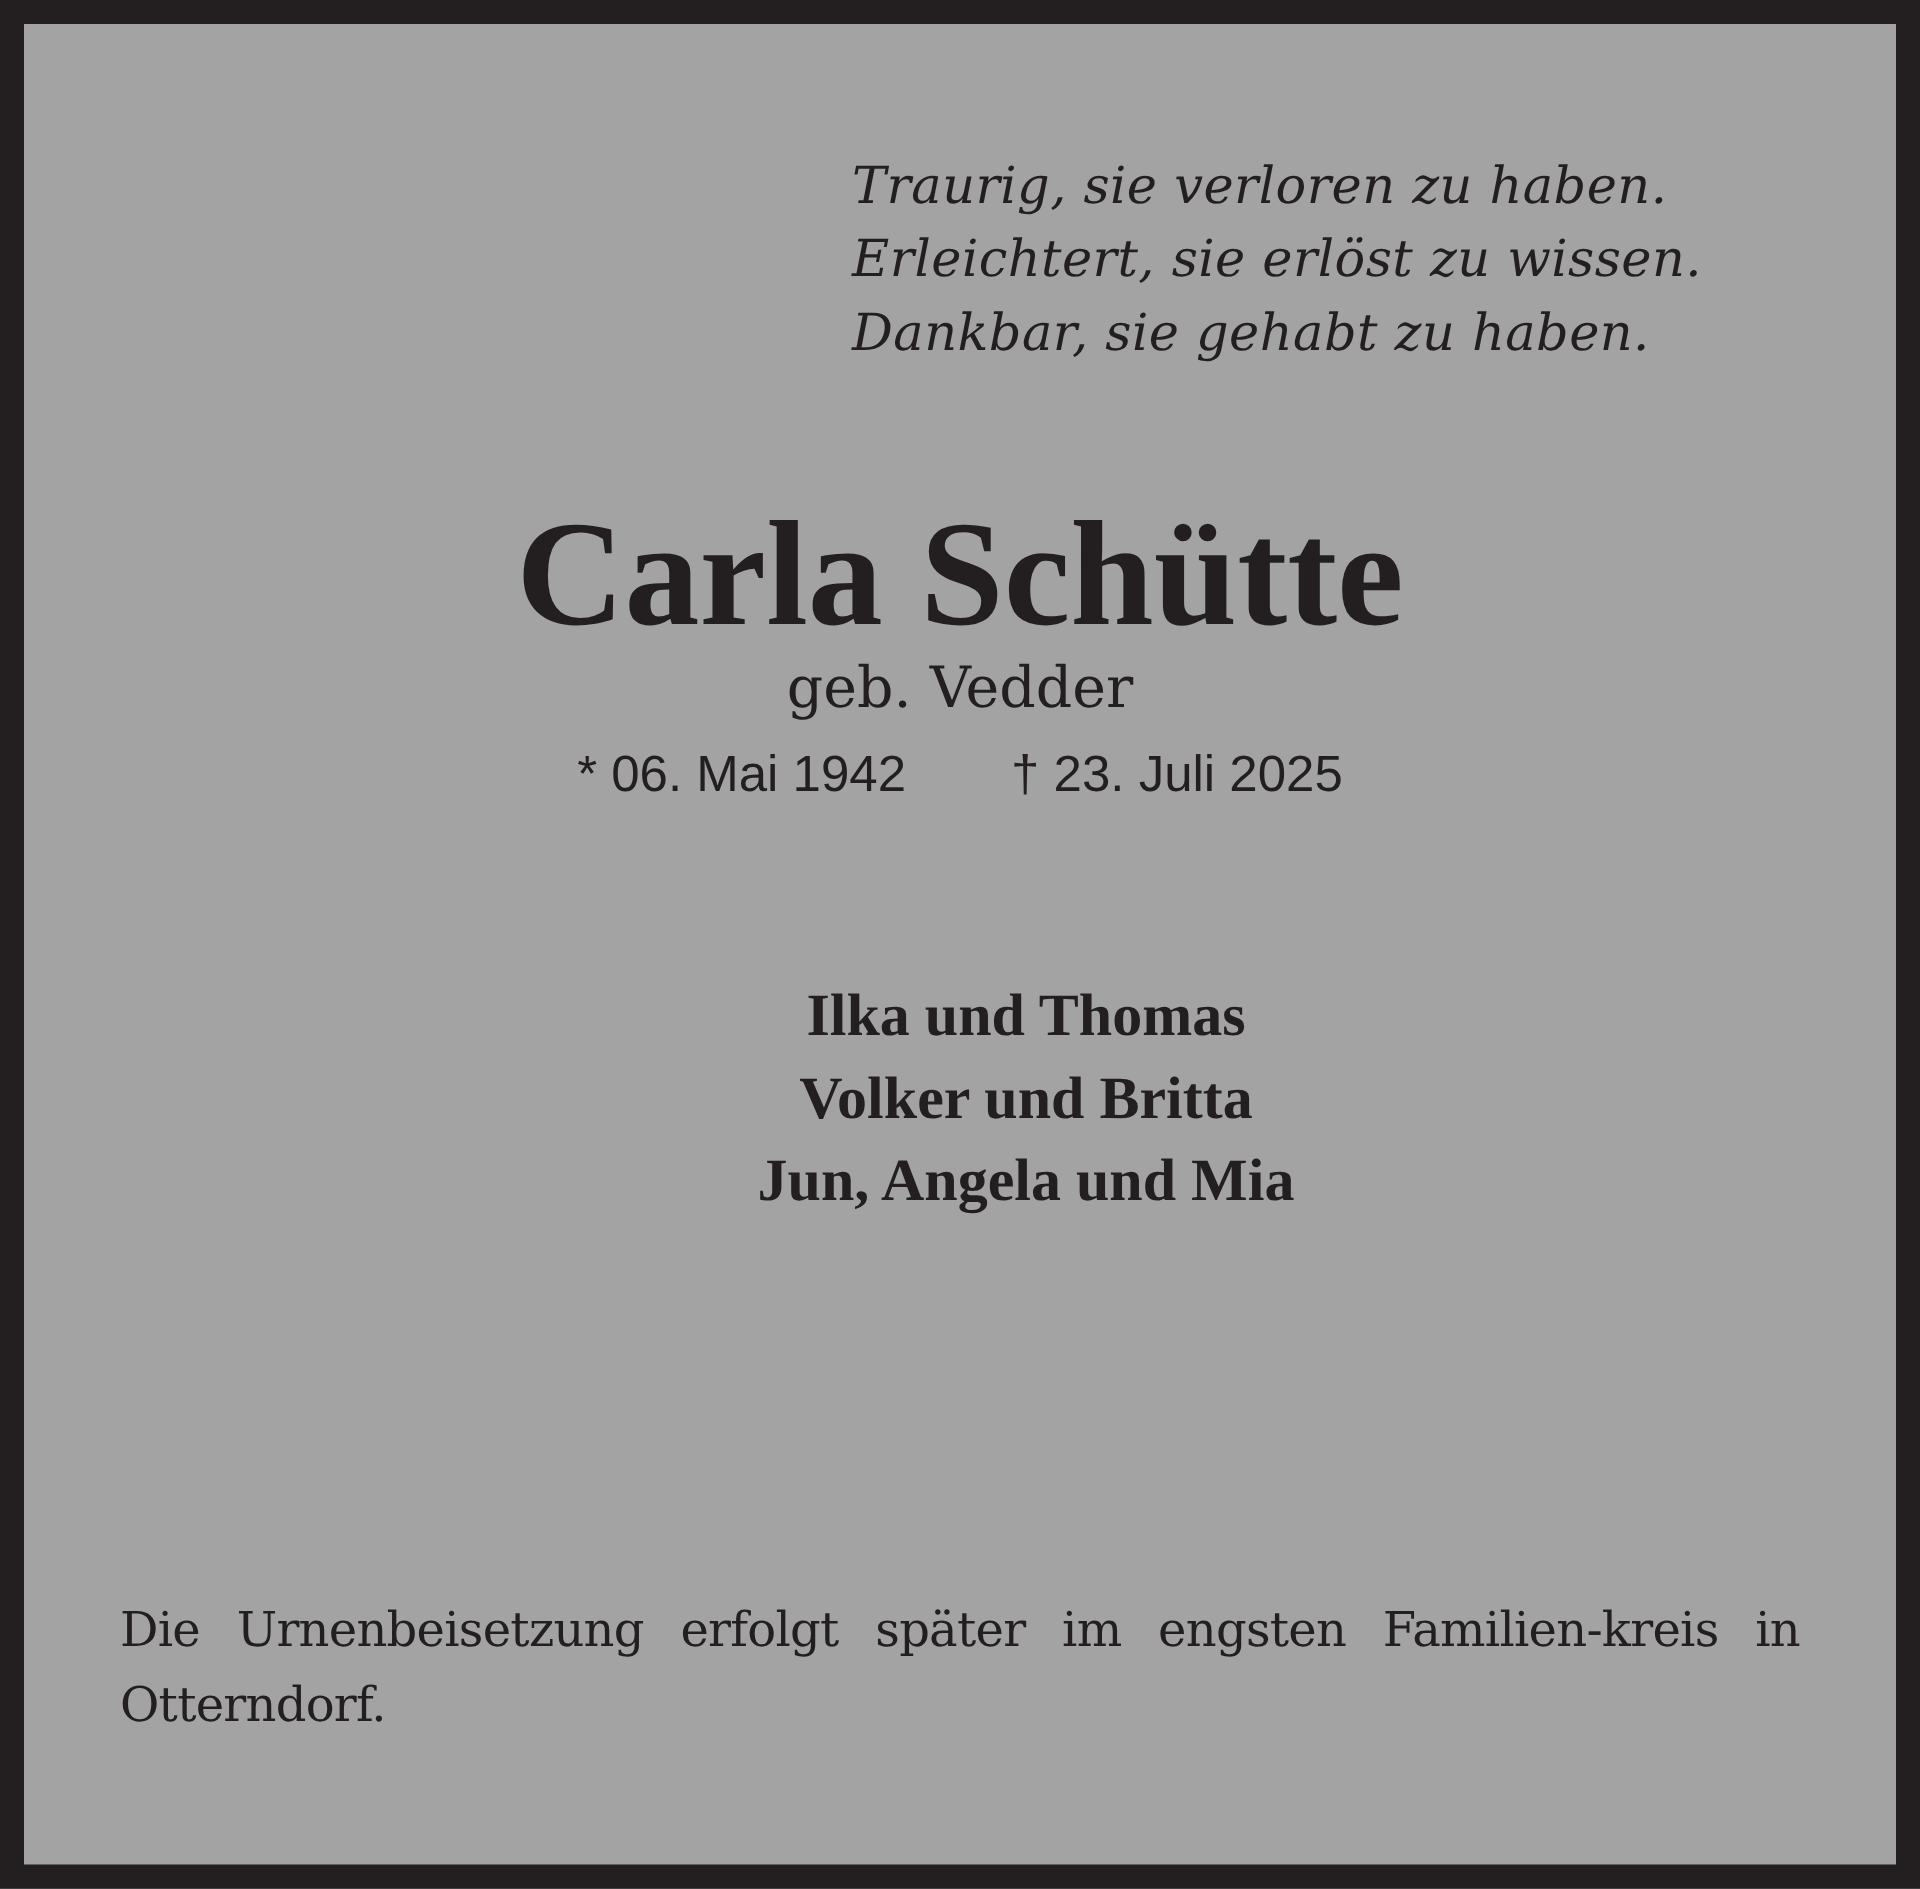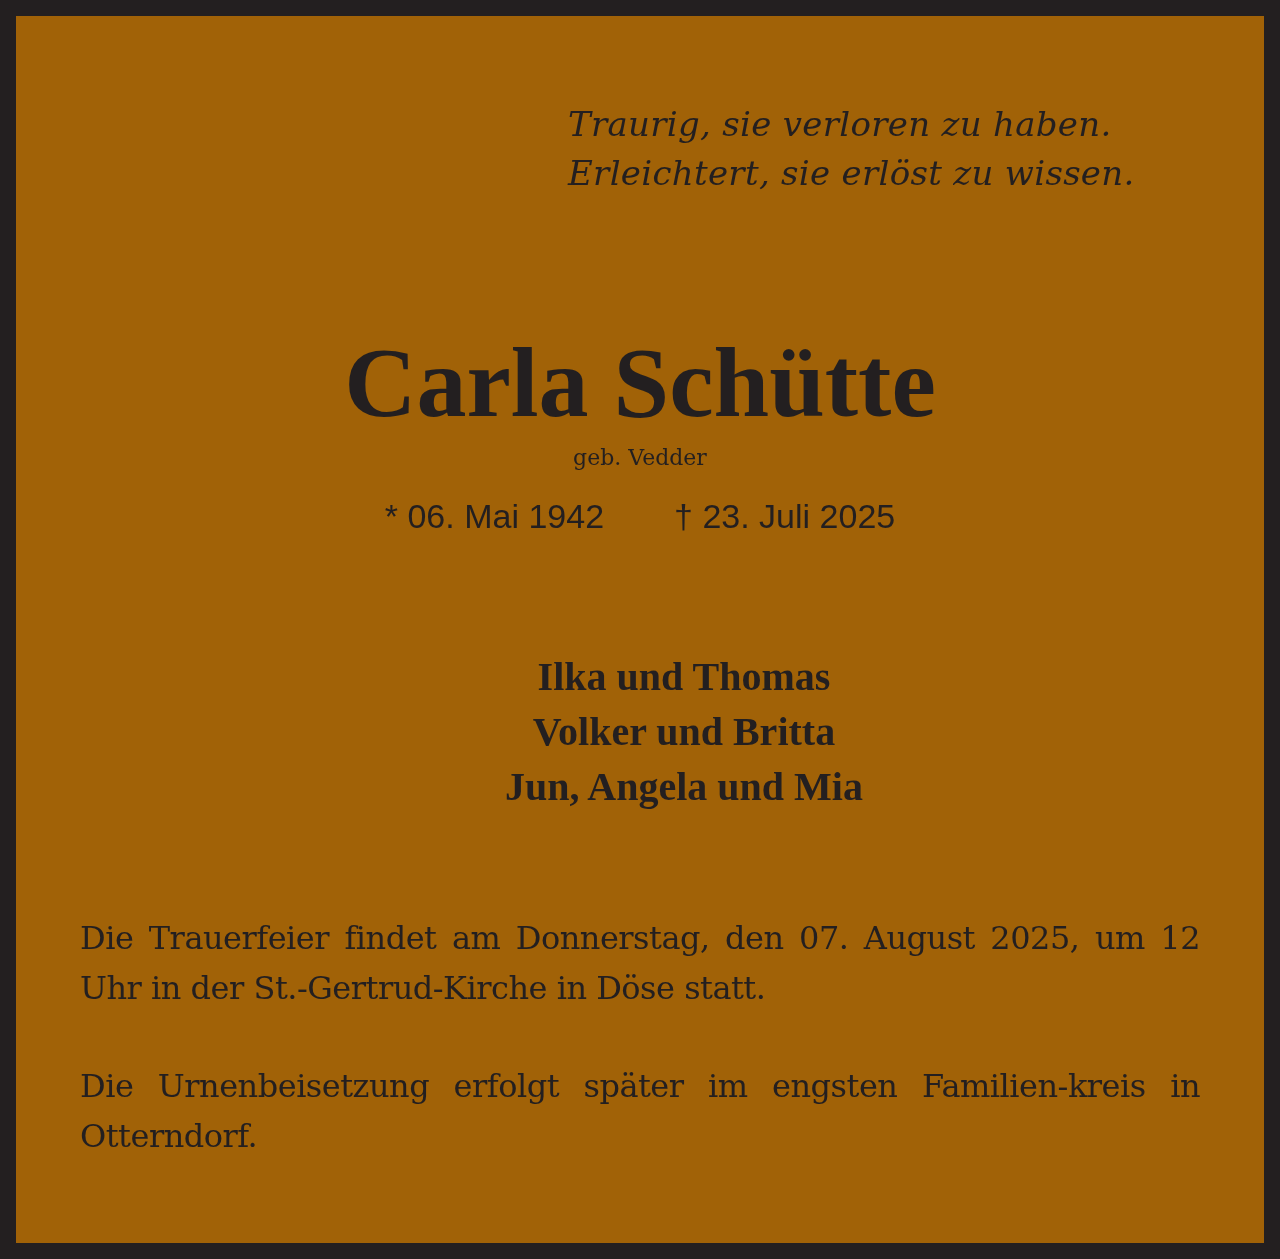--- a/index.html
+++ b/index.html
@@ -12,21 +12,21 @@
       height: 1259px;
       position: relative;
       overflow: hidden;
     }
     .frame {
       position: absolute;
       left: 16px;
       top: 16px;
       width: 1248px;
       height: 1227px;
-      background: #a16207;
+      background: #a3a3a3;
       color: #231f20;
       font-family: "DejaVu Serif", "Liberation Serif", serif;
     }
     .quote {
       position: absolute;
       left: 552px;
       top: 84px;
       font-family: "DejaVu Serif", serif;
       font-style: italic;
       font-size: 34px;
@@ -48,21 +48,21 @@
       letter-spacing: 0px;
       margin-top: 40px;
     }
     .maiden {
       position: absolute;
       left: 0;
       width: 1248px;
       top: 420px;
       text-align: center;
       font-family: "DejaVu Serif", serif;
-      font-size: 22px;
+      font-size: 38px;
       line-height: 44px;
     }
     .dates {
       position: absolute;
       left: 0;
       width: 1248px;
       top: 476px;
       text-align: center;
       font-family: Liberation Sans, sans-serif;
       font-size: 34px;
@@ -108,34 +108,34 @@
     .para2 { top: 1045px; }
   </style>
 </head>
 <body>
 
 <div class="frame">
 
   <div class="quote">
     <div>Traurig, sie verloren zu haben.</div>
     <div>Erleichtert, sie erlöst zu wissen.</div>
+    <div>Dankbar, sie gehabt zu haben.</div>
   </div>
 
   <div class="name">Carla Schütte</div>
 
   <div class="maiden">geb. Vedder</div>
 
   <div class="dates">
     <span>* 06. Mai 1942</span><span class="gap"></span><span>† 23. Juli 2025</span>
   </div>
 
 
   <div class="mourners">
     <div>Ilka und Thomas</div>
     <div>Volker und Britta</div>
     <div>Jun, Angela und Mia</div>
   </div>
 
-  <div class="para para1">Die Trauerfeier findet am Donnerstag, den 07. August 2025, um 12 Uhr in der St.-Gertrud-Kirche in Döse statt.</div>
 
   <div class="para para2">Die Urnenbeisetzung erfolgt später im engsten Familien-kreis in Otterndorf.</div>
 
 </div>
 
 </body></html>

